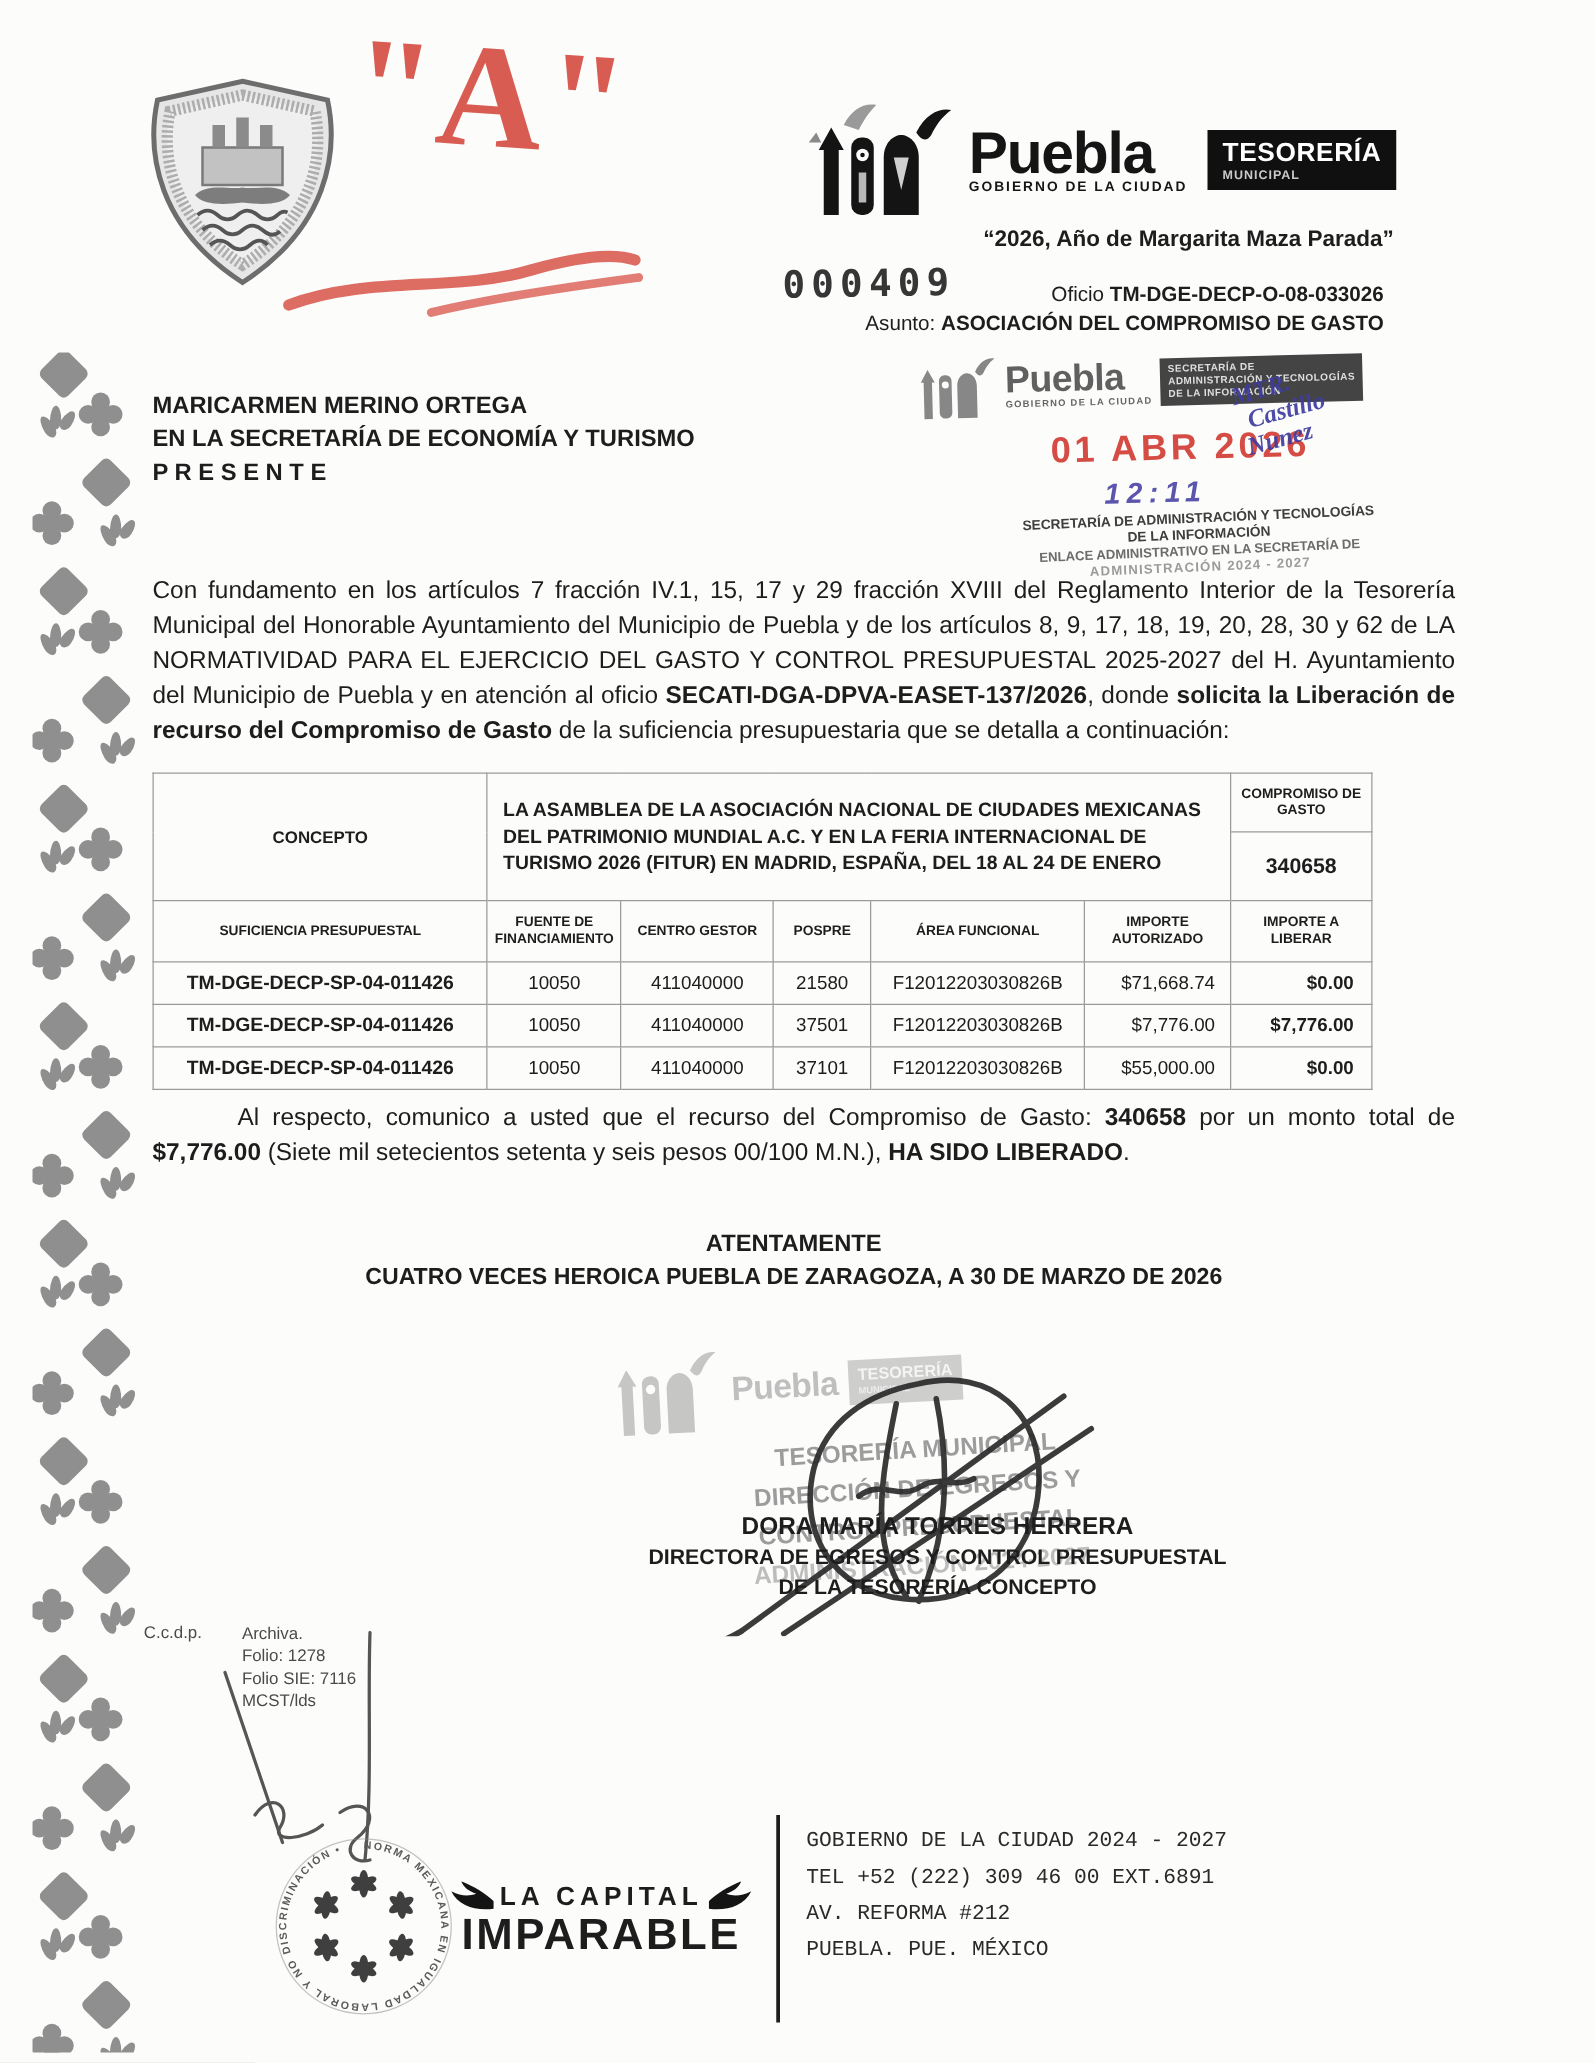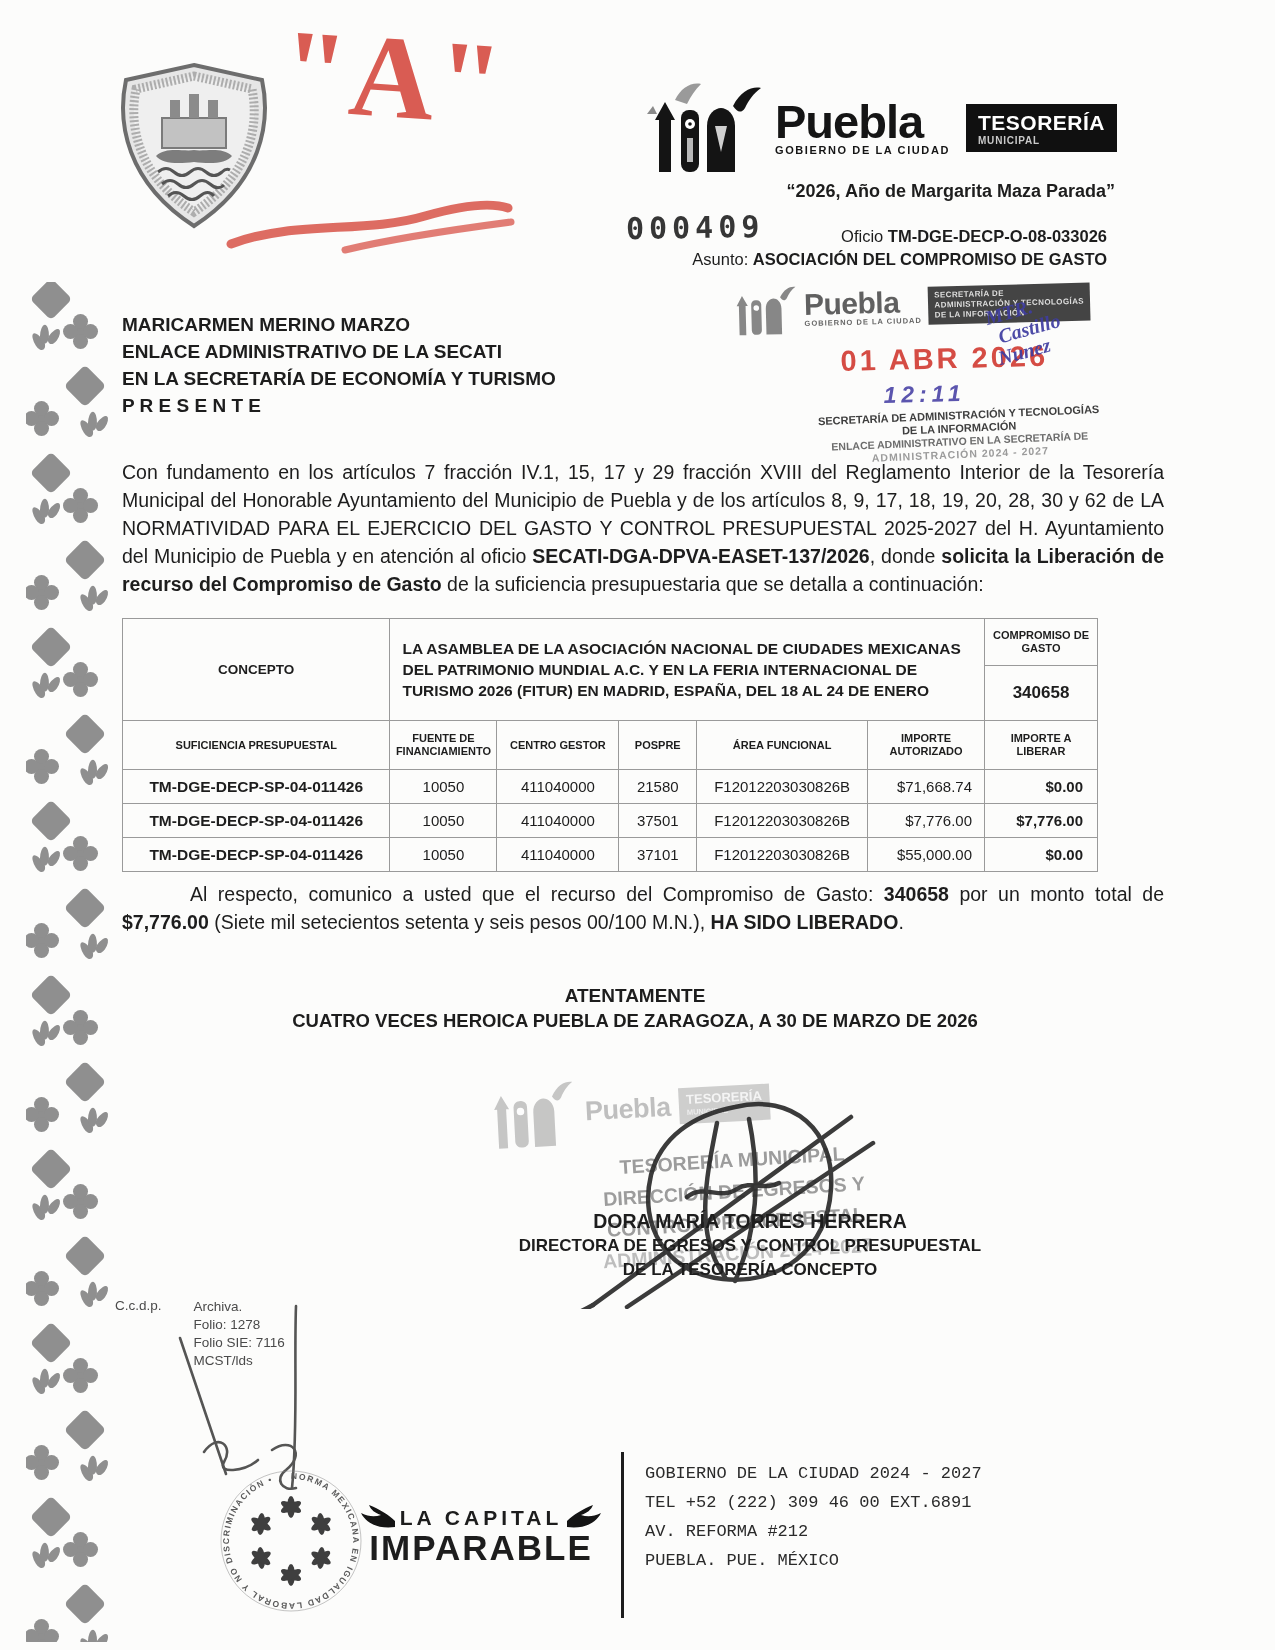--- a/index.html
+++ b/index.html
@@ -250,22 +250,21 @@
   </div>
 
   <div class="abs" id="year-legend">“2026, Año de Margarita Maza Parada”</div>
 
   <div class="abs" id="folio-stamp">000409</div>
 
   <div class="abs" id="oficio-line"><span>Oficio </span><span class="b">TM-DGE-DECP-O-08-033026</span></div>
   <div class="abs" id="asunto-line"><span>Asunto: </span><span class="b">ASOCIACIÓN DEL COMPROMISO DE GASTO</span></div>
 
   <div class="abs" id="recipient">
-    <div>MARICARMEN MERINO MARZO</div>
-    <div>ENLACE ADMINISTRATIVO DE LA SECATI</div>
+    <div>MARICARMEN MERINO ORTEGA</div>
     <div>EN LA SECRETARÍA DE ECONOMÍA Y TURISMO</div>
     <div>P R E S E N T E</div>
   </div>
 
   <div class="abs" id="rcv">
     <div class="rs-row">
       <svg width="66" height="54" viewBox="0 0 118 96" style="color:#4c4c4c;" opacity=".8">
         <path d="M14 92 L14 40 L10 40 L20 22 L30 40 L26 40 L26 92 Z" fill="currentColor"></path>
         <rect x="36" y="30" width="18" height="62" rx="8" fill="currentColor"></rect>
         <circle cx="45" cy="44" r="5" fill="#fff"></circle>

